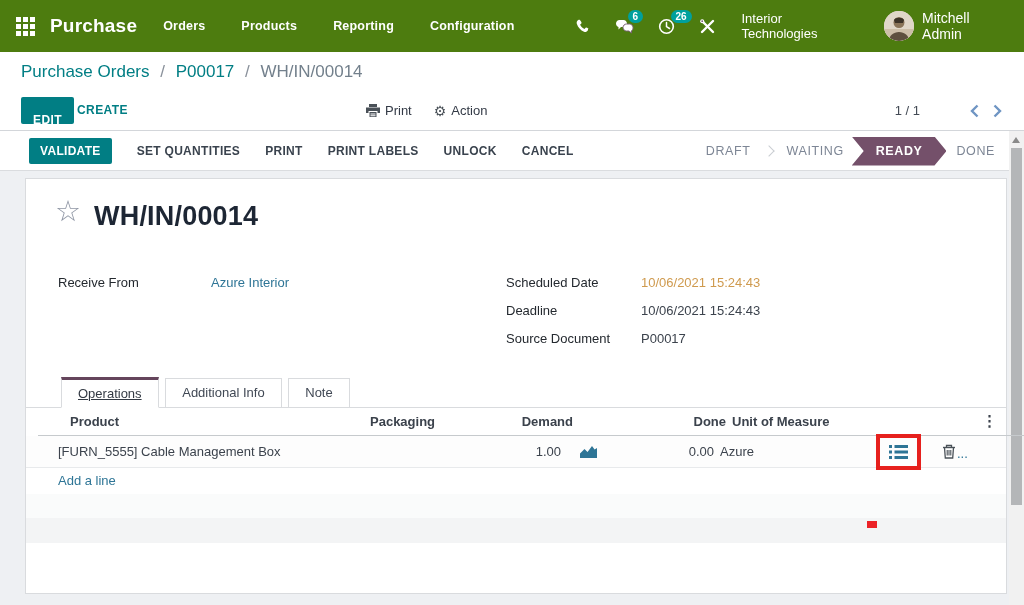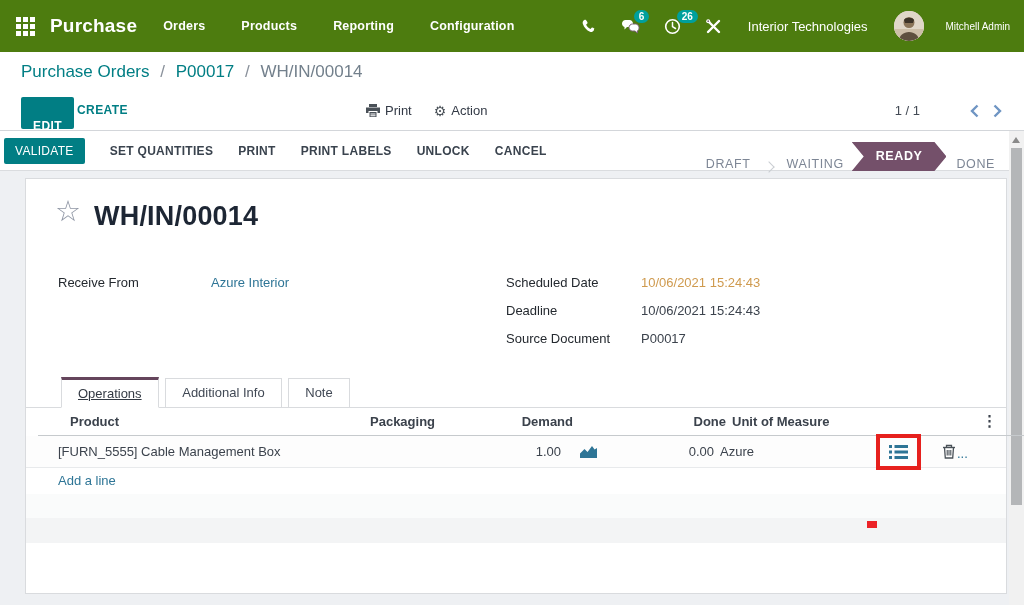--- a/index.html
+++ b/index.html
@@ -19,63 +19,63 @@
   .brand { font-size:19px; font-weight:bold; margin:0 26px 0 15px; letter-spacing:.2px; }
   .nav-menu { font-size:12.5px; font-weight:bold; margin-right:36px; letter-spacing:.2px; cursor:pointer; }
   .systray { margin-left:auto; display:flex; align-items:center; padding-right:14px; }
   .systray-icon { position:relative; margin-left:24px; cursor:pointer; display:flex; align-items:center; }
   .badge {
     position:absolute; top:-8px; left:13px; background:#00a09d; color:#fff;
     font-size:10px; font-weight:bold; line-height:13px; padding:0 5px; border-radius:8px;
   }
   .company { margin-left:26px; font-size:13px; cursor:pointer; }
   .avatar { width:30px; height:30px; border-radius:50%; overflow:hidden; margin-left:26px; background:#e4ddd2; flex:none; cursor:pointer; }
-  .username { margin-left:22px; font-size:10px; cursor:pointer; }
+  .username { margin-left:8px; font-size:14px; cursor:pointer; }
 
   
   .control-panel {
     position:absolute; left:0; top:52px; width:1024px; height:79px;
     background:#fff; border-bottom:1px solid #d3d6da;
   }
   .breadcrumb { position:absolute; left:21px; top:10px; font-size:17px; }
   .bc-link { color:#017e84; cursor:pointer; }
   .bc-sep { color:#8a919b; margin:0 6px; }
   .bc-active { color:#73808c; }
   .btn-edit {
     position:absolute; left:21px; top:45px; height:27px; line-height:27px;
     background:#017e84; color:#fff; font-size:12px; font-weight:bold;
-    padding:16px 12px; letter-spacing:.4px; border:none; border-radius:2px; cursor:pointer;
+    padding:10px 12px; letter-spacing:.4px; border:none; border-radius:2px; cursor:pointer;
   }
   .btn-create {
     position:absolute; left:77px; top:45px; height:27px; line-height:27px;
     background:none; border:none; color:#017e84; font-size:12px; font-weight:bold;
     letter-spacing:.4px; cursor:pointer; font-family:inherit;
   }
   .cp-center { position:absolute; left:366px; top:45px; height:27px; display:flex; align-items:center; }
   .cp-menu { display:flex; align-items:center; font-size:13px; color:#333a46; cursor:pointer; margin-right:22px; }
   .cp-menu .ic { margin-right:5px; display:flex; align-items:center; color:#4a5158; }
   .pager { position:absolute; right:104px; top:45px; height:27px; display:flex; align-items:center; color:#444b55; font-size:13px; }
   .pager-arrows { position:absolute; right:22px; top:45px; height:27px; display:flex; align-items:center; gap:14px; }
   .pager-arrows span { cursor:pointer; display:flex; }
 
   
   .statusbar {
     position:absolute; left:0; top:131px; width:1009px; height:40px;
     background:#fff; border-bottom:1px solid #dadcdf; display:flex; align-items:center;
   }
   .btn-validate {
-    margin-left:4px; height:26px; line-height:26px; background:#017e84; color:#fff;
-    font-size:12px; font-weight:normal; letter-spacing:.3px; padding:0 11px;
+    margin-left:29px; height:26px; line-height:26px; background:#017e84; color:#fff;
+    font-size:12px; font-weight:bold; letter-spacing:.3px; padding:0 11px;
     border:none; border-radius:2px; cursor:pointer; font-family:inherit;
   }
   .sb-btn {
     background:none; border:none; font-family:inherit; cursor:pointer;
     font-size:12px; font-weight:bold; letter-spacing:.3px; color:#3a434e; margin-left:25px;
   }
-  .stages { position:absolute; right:14px; top:0; height:40px; display:flex; align-items:flex-end; }
+  .stages { position:absolute; right:14px; top:0; height:40px; display:flex; align-items:center; }
   .stage { font-size:12.5px; letter-spacing:.6px; color:#7d8695; cursor:pointer; }
   .stage-sep {
     width:8px; height:8px; border-top:1px solid #c9cdd2; border-right:1px solid #c9cdd2;
     transform:rotate(45deg); margin:0 14px; flex:none;
   }
   .stage-active {
     height:29px; line-height:29px; background:#74506a; color:#fff; font-weight:bold;
     font-size:12.5px; letter-spacing:.6px; padding:0 24px; margin:0 10px 0 8px; cursor:pointer;
     clip-path:polygon(0 0, calc(100% - 12px) 0, 100% 50%, calc(100% - 12px) 100%, 0 100%, 12px 50%);
   }

